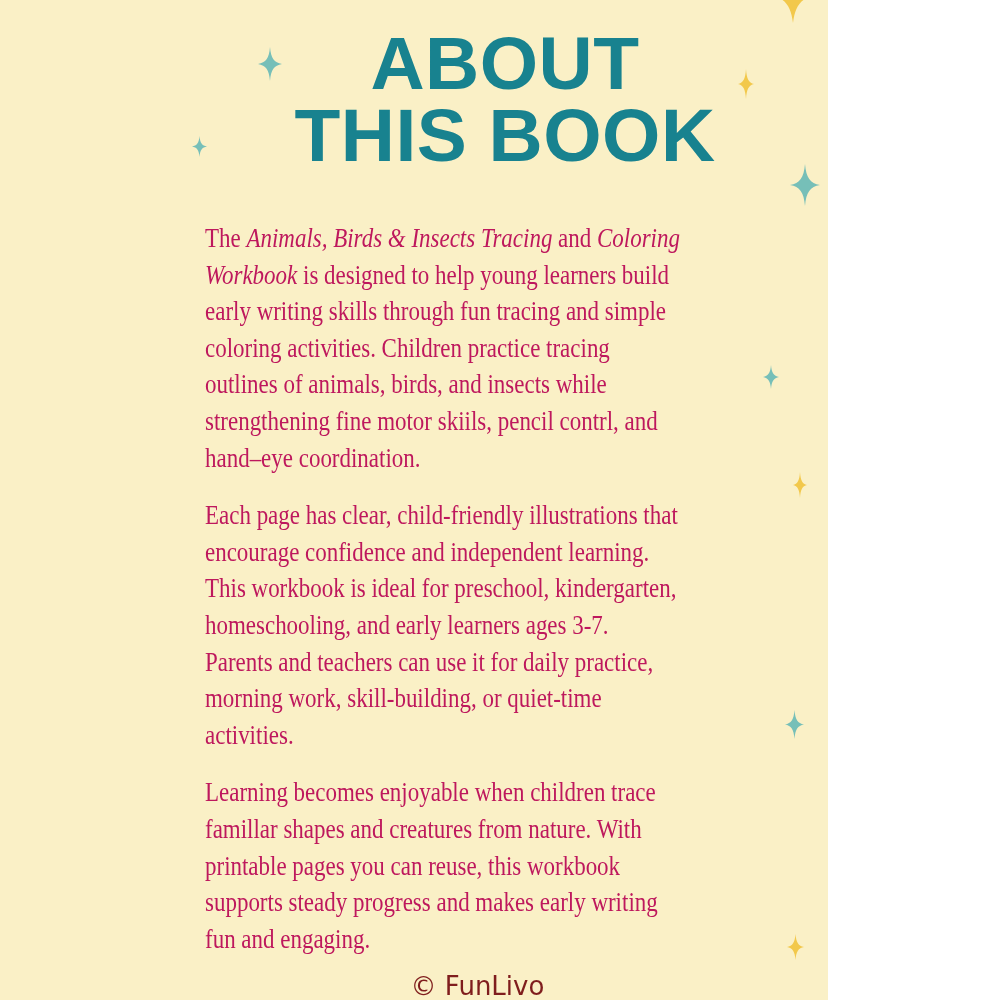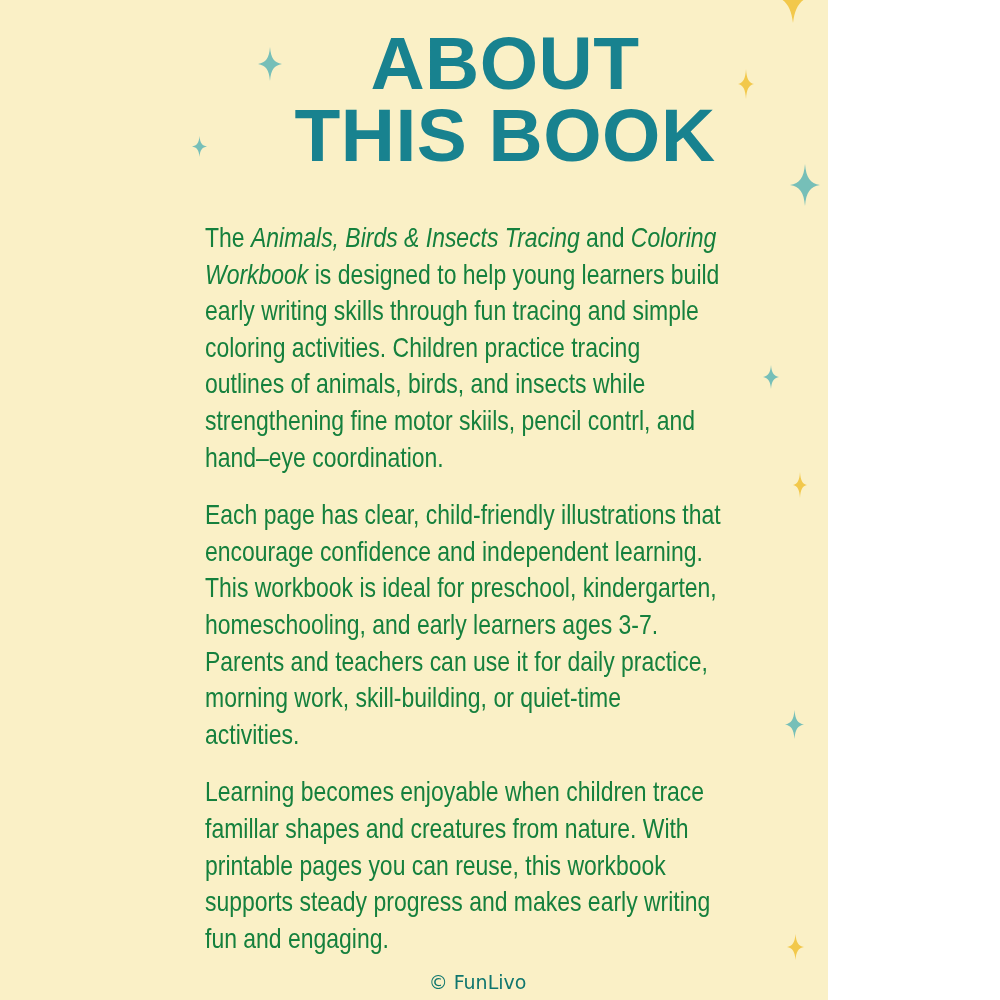--- a/index.html
+++ b/index.html
@@ -22,39 +22,40 @@
     font-size: 75px;
     line-height: 72px;
     font-weight: bold;
     letter-spacing: 0.5px;
   }
   .title .title-line { display: block; }
   .body-text {
     position: absolute;
     left: 205px;
     top: 220px;
-    color: #15803d;
+    color: #be185d;
     font-size: 28px;
     line-height: 36.6px;
+    font-family: Liberation Serif, serif;
   }
   .para { margin: 0 0 21px 0; }
   .line {
     white-space: nowrap;
     transform: scaleX(0.82);
     transform-origin: left center;
   }
   .line .it { font-style: italic; }
   .footer {
     position: absolute;
     top: 971px;
     left: 0;
     width: 955px;
     text-align: center;
-    font-size: 19px;
-    color: #0f766e;
+    font-size: 26px;
+    color: #7f1d1d;
     font-family: "DejaVu Sans", sans-serif;
   }
   .sparkle { position: absolute; display: block; }
 </style>
 </head>
 <body>
 
 <div class="page">
   <div id="sparkle-layer">
       <svg viewBox="0 0 100 100" preserveAspectRatio="none" width="56" height="58" class="sparkle" style="left: 765px; top: -35px;">

